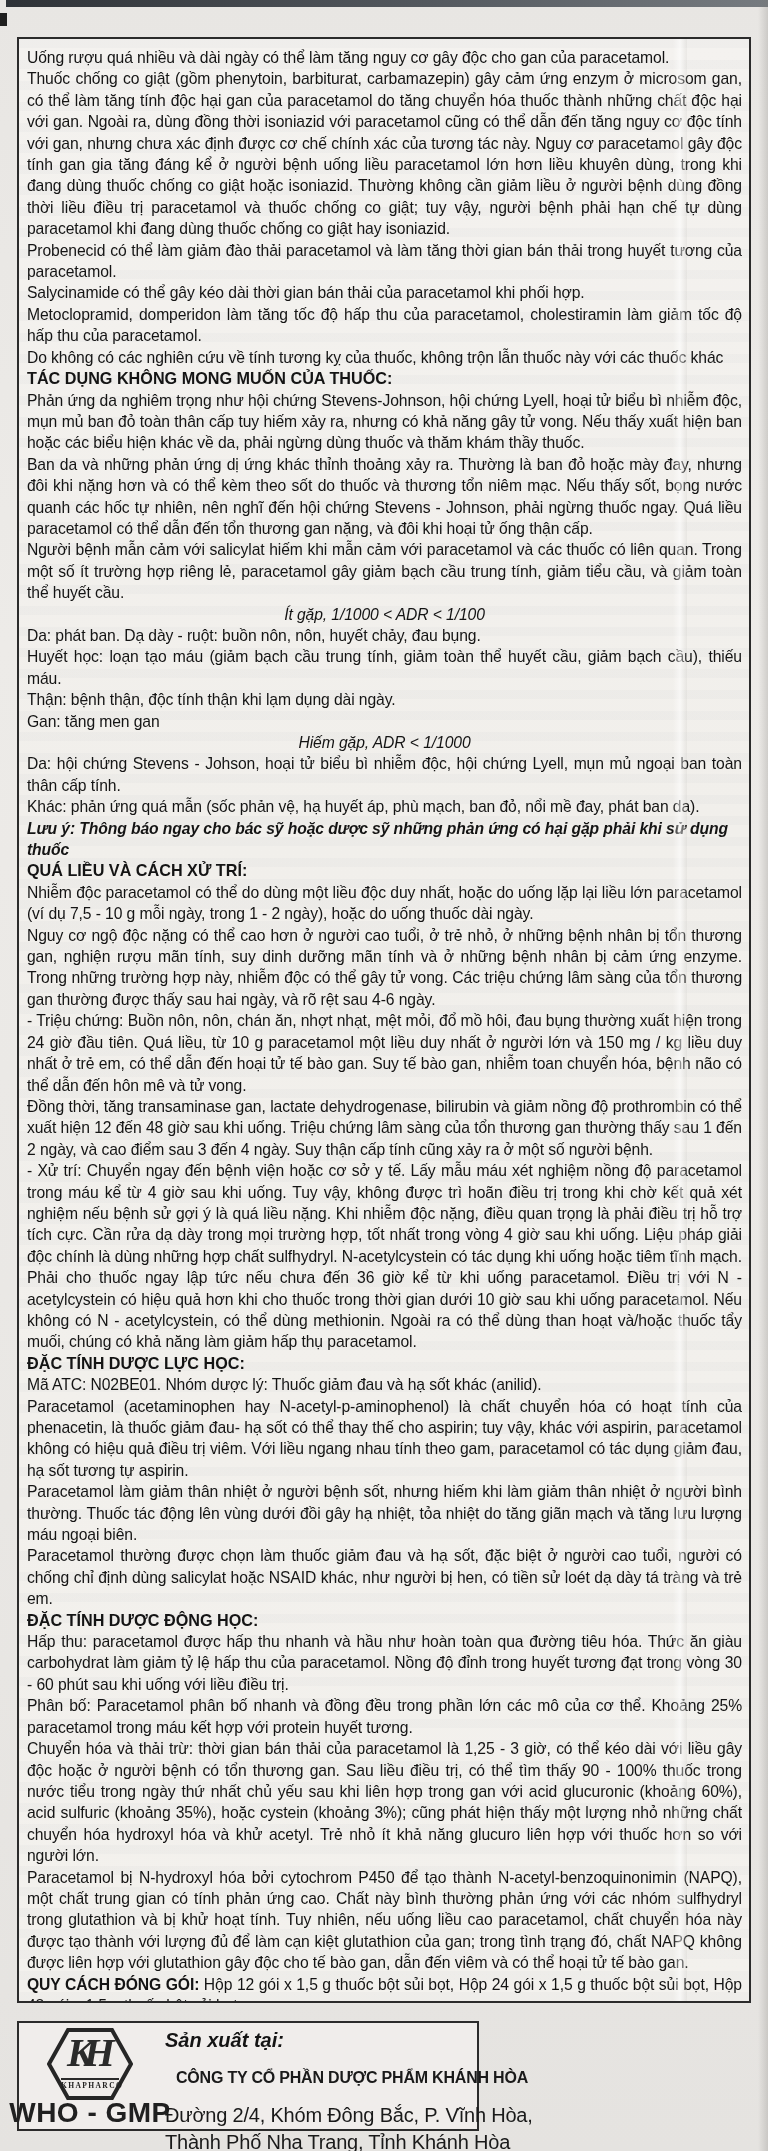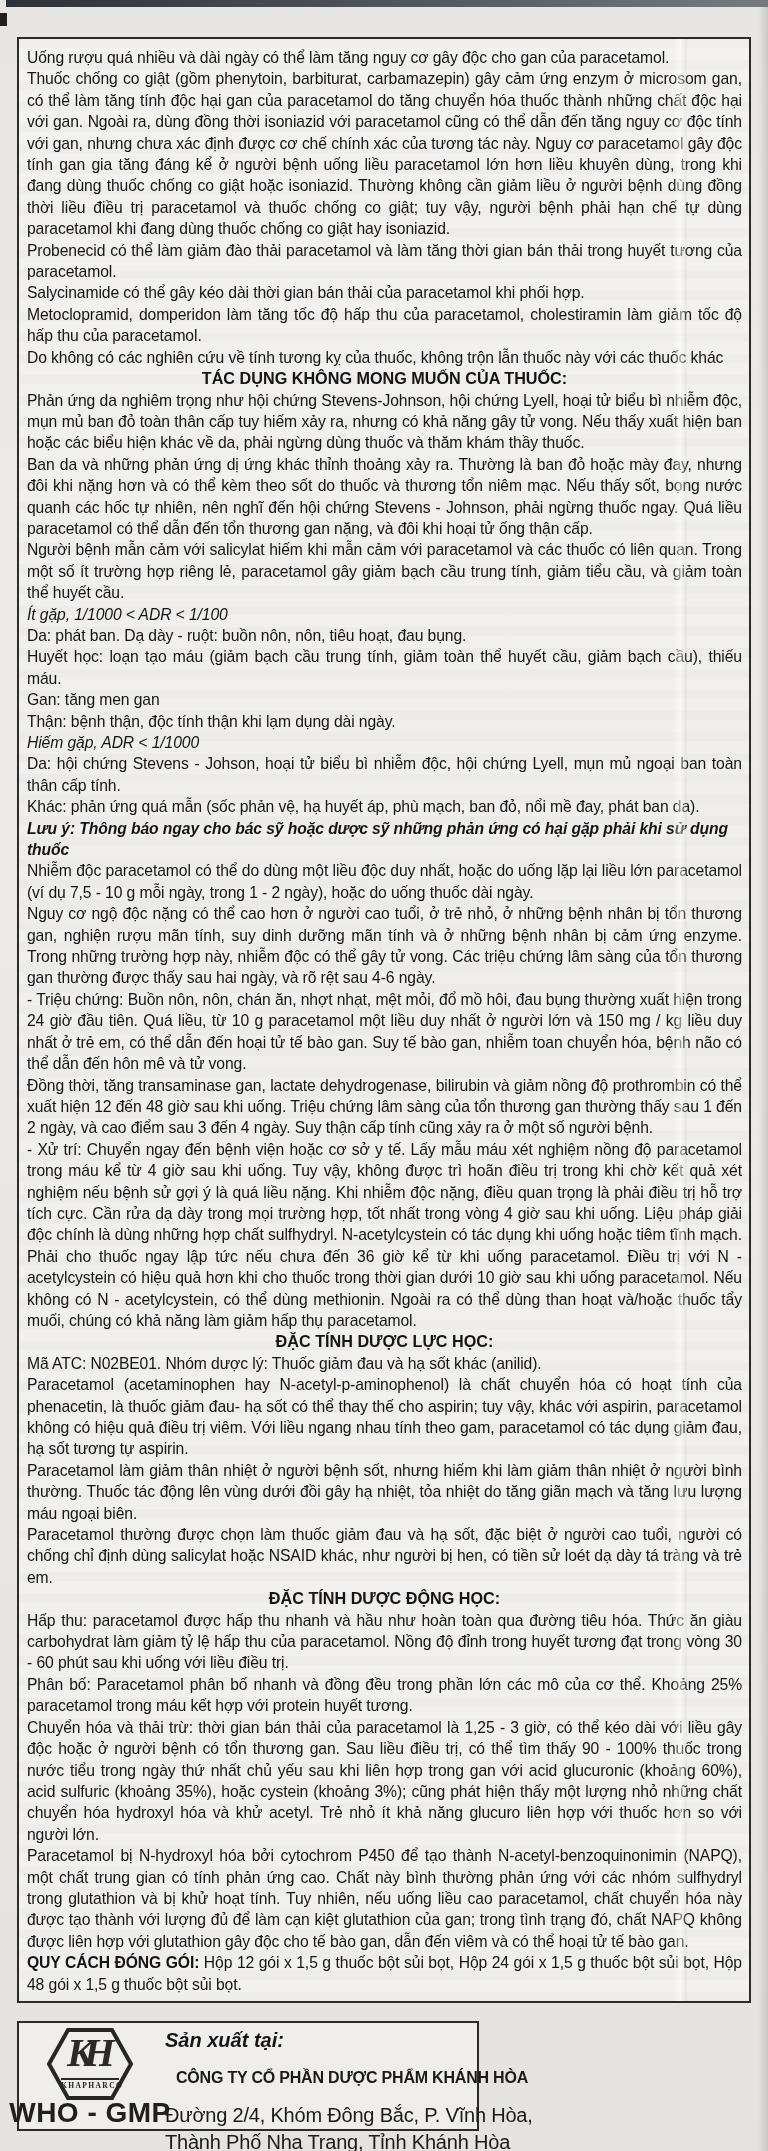--- a/index.html
+++ b/index.html
@@ -28,22 +28,22 @@
   }
   .scan-box::after{ 
     content:"";position:absolute;top:0;right:62px;width:14px;height:100%;
     background:linear-gradient(90deg,rgba(255,255,255,0) 0%,rgba(255,255,255,.55) 50%,rgba(160,158,152,.12) 100%);
     pointer-events:none;
   }
   .scan-box p{
     margin:0;font-size:15.7px;line-height:21.4px;letter-spacing:-.1px;
     text-align:justify;color:#141414;
   }
-  .scan-box p.h{font-weight:700;font-size:16.2px;text-align:center;letter-spacing:0;}
-  .scan-box p.it{font-style:italic;text-align:left;}
+  .scan-box p.h{font-weight:700;font-size:16.2px;text-align:left;letter-spacing:0;}
+  .scan-box p.it{font-style:italic;text-align:center;}
   .scan-box p.bi{font-style:italic;font-weight:700;text-align:left;}
   .lead{font-weight:700;}
   
   .footer-box{
     position:absolute;left:17px;top:2021px;width:462px;height:110px;
     border:2px solid #2b2b2b;box-sizing:border-box;background:rgba(246,244,241,.6);
     display:flex;align-items:stretch;
   }
   .logo-col{width:142px;display:flex;flex-direction:column;align-items:center;justify-content:flex-start;padding-top:5px;}
   .hex-wrap{position:relative;width:86px;height:90px;}
@@ -77,28 +77,29 @@
     <p class="b">Thuốc chống co giật (gồm phenytoin, barbiturat, carbamazepin) gây cảm ứng enzym ở microsom gan, có thể làm tăng tính độc hại gan của paracetamol do tăng chuyển hóa thuốc thành những chất độc hại với gan. Ngoài ra, dùng đồng thời isoniazid với paracetamol cũng có thể dẫn đến tăng nguy cơ độc tính với gan, nhưng chưa xác định được cơ chế chính xác của tương tác này. Nguy cơ paracetamol gây độc tính gan gia tăng đáng kể ở người bệnh uống liều paracetamol lớn hơn liều khuyên dùng, trong khi đang dùng thuốc chống co giật hoặc isoniazid. Thường không cần giảm liều ở người bệnh dùng đồng thời liều điều trị paracetamol và thuốc chống co giật; tuy vậy, người bệnh phải hạn chế tự dùng paracetamol khi đang dùng thuốc chống co giật hay isoniazid.</p>
     <p class="b">Probenecid có thể làm giảm đào thải paracetamol và làm tăng thời gian bán thải trong huyết tương của paracetamol.</p>
     <p class="b">Salycinamide có thể gây kéo dài thời gian bán thải của paracetamol khi phối hợp.</p>
     <p class="b">Metoclopramid, domperidon làm tăng tốc độ hấp thu của paracetamol, cholestiramin làm giảm tốc độ hấp thu của paracetamol.</p>
     <p class="b">Do không có các nghiên cứu về tính tương kỵ của thuốc, không trộn lẫn thuốc này với các thuốc khác</p>
     <p class="h">TÁC DỤNG KHÔNG MONG MUỐN CỦA THUỐC:</p>
     <p class="b">Phản ứng da nghiêm trọng như hội chứng Stevens-Johnson, hội chứng Lyell, hoại tử biểu bì nhiễm độc, mụn mủ ban đỏ toàn thân cấp tuy hiếm xảy ra, nhưng có khả năng gây tử vong. Nếu thấy xuất hiện ban hoặc các biểu hiện khác về da, phải ngừng dùng thuốc và thăm khám thầy thuốc.</p>
     <p class="b">Ban da và những phản ứng dị ứng khác thỉnh thoảng xảy ra. Thường là ban đỏ hoặc mày đay, nhưng đôi khi nặng hơn và có thể kèm theo sốt do thuốc và thương tổn niêm mạc. Nếu thấy sốt,  bọng nước quanh các hốc tự nhiên, nên nghĩ  đến hội chứng Stevens - Johnson, phải ngừng thuốc ngay. Quá liều paracetamol có thể dẫn đến tổn thương gan nặng, và đôi khi hoại tử ống thận cấp.</p>
     <p class="b">Người bệnh mẫn cảm với salicylat hiếm khi mẫn cảm với paracetamol và các thuốc có liên quan. Trong một số ít trường hợp riêng lẻ, paracetamol gây giảm bạch cầu trung tính, giảm tiểu cầu, và giảm toàn thể huyết cầu.</p>
     <p class="it">Ít gặp, 1/1000 &lt; ADR &lt; 1/100</p>
-    <p class="b">Da: phát ban. Dạ dày - ruột: buồn nôn, nôn, tiêu hoạt, đau bụng.</p>
+    <p class="b">Da: phát ban. Dạ dày - ruột: buồn nôn, nôn, huyết chảy, đau bụng.</p>
     <p class="b">Huyết học: loạn tạo máu (giảm bạch cầu trung tính, giảm toàn thể huyết cầu, giảm bạch cầu), thiếu máu.</p>
+    <p class="b">Thận: bệnh thận, độc tính thận khi lạm dụng dài ngày.</p>
     <p class="b">Gan: tăng men gan</p>
-    <p class="b">Thận: bệnh thận, độc tính thận khi lạm dụng dài ngày.</p>
     <p class="it">Hiếm gặp, ADR &lt; 1/1000</p>
     <p class="b">Da: hội chứng Stevens - Johson, hoại tử biểu bì nhiễm độc, hội chứng Lyell, mụn mủ ngoại ban toàn thân cấp tính.</p>
     <p class="b">Khác: phản ứng quá mẫn (sốc phản vệ, hạ huyết áp, phù mạch, ban đỏ, nổi mề đay, phát ban da).</p>
     <p class="bi">Lưu ý: Thông báo ngay cho bác sỹ hoặc dược sỹ những phản ứng có hại gặp phải khi sử dụng thuốc</p>
+    <p class="h">QUÁ LIỀU VÀ CÁCH XỬ TRÍ:</p>
     <p class="b">Nhiễm độc paracetamol có thể do dùng một liều độc duy nhất, hoặc do uống lặp lại liều lớn paracetamol (ví dụ 7,5 - 10 g mỗi ngày, trong 1 - 2 ngày), hoặc do uống thuốc dài ngày.</p>
     <p class="b">Nguy cơ ngộ độc nặng có thể cao hơn ở người cao tuổi, ở trẻ nhỏ, ở những bệnh nhân bị tổn thương gan, nghiện rượu mãn tính, suy dinh dưỡng mãn tính và ở những bệnh nhân bị cảm ứng enzyme. Trong những trường hợp này, nhiễm độc có thể gây tử vong. Các triệu chứng lâm sàng của tổn thương gan thường được thấy sau hai ngày, và rõ rệt sau 4-6 ngày.</p>
     <p class="b">- Triệu chứng: Buồn nôn, nôn, chán ăn, nhợt nhạt, mệt mỏi, đổ mồ hôi, đau bụng thường xuất hiện trong 24 giờ đầu tiên. Quá liều, từ 10 g paracetamol một liều duy nhất ở người lớn và 150 mg / kg liều duy nhất ở trẻ em, có thể dẫn đến hoại tử tế bào gan. Suy tế bào gan, nhiễm toan chuyển hóa, bệnh não có thể dẫn đến hôn mê và tử vong.</p>
     <p class="b">Đồng thời, tăng transaminase gan, lactate dehydrogenase, bilirubin và giảm nồng độ prothrombin có thể xuất hiện 12 đến 48 giờ sau khi uống. Triệu chứng lâm sàng của tổn thương gan thường thấy sau 1 đến 2 ngày, và cao điểm sau 3 đến 4 ngày. Suy thận cấp tính cũng xảy ra ở một số người bệnh.</p>
     <p class="b">- Xử trí: Chuyển ngay đến bệnh viện hoặc cơ sở y tế. Lấy mẫu máu xét nghiệm nồng độ paracetamol trong máu kể từ 4 giờ sau khi uống. Tuy vậy, không được trì hoãn điều trị trong khi chờ kết quả xét nghiệm nếu bệnh sử gợi ý là quá liều nặng. Khi nhiễm độc nặng, điều quan trọng là phải điều trị hỗ trợ tích cực. Cần rửa dạ dày trong mọi trường hợp, tốt nhất trong vòng 4 giờ sau khi uống. Liệu pháp giải độc chính là dùng những hợp chất sulfhydryl. N-acetylcystein có tác dụng khi uống hoặc tiêm tĩnh mạch. Phải cho thuốc ngay lập tức nếu chưa đến 36 giờ kể từ khi uống paracetamol. Điều trị với N - acetylcystein có hiệu quả hơn khi cho thuốc trong thời gian dưới 10 giờ sau khi uống paracetamol. Nếu không có N - acetylcystein, có thể dùng methionin. Ngoài ra có thể dùng than hoạt và/hoặc thuốc tẩy muối, chúng có khả năng làm giảm hấp thụ paracetamol.</p>
     <p class="h">ĐẶC TÍNH DƯỢC LỰC HỌC:</p>
     <p class="b">Mã ATC: N02BE01. Nhóm dược lý: Thuốc giảm đau và hạ sốt khác (anilid).</p>
     <p class="b">Paracetamol (acetaminophen hay N-acetyl-p-aminophenol) là chất chuyển hóa có hoạt tính của phenacetin, là thuốc giảm đau- hạ sốt có thể thay thế cho aspirin; tuy vậy, khác với aspirin, paracetamol không có hiệu quả điều trị viêm. Với liều ngang nhau tính theo gam, paracetamol có tác dụng giảm đau, hạ sốt tương tự aspirin.</p>
     <p class="b">Paracetamol làm giảm thân nhiệt ở người bệnh sốt, nhưng hiếm khi làm giảm thân nhiệt ở người bình thường. Thuốc tác động lên vùng dưới đồi gây hạ nhiệt, tỏa nhiệt do tăng giãn mạch và tăng lưu lượng máu ngoại biên.</p>
     <p class="b">Paracetamol thường được chọn làm thuốc giảm đau và hạ sốt, đặc biệt ở người cao tuổi, người có chống chỉ định dùng salicylat hoặc NSAID khác, như người bị hen, có tiền sử loét dạ dày tá tràng và trẻ em.</p>

